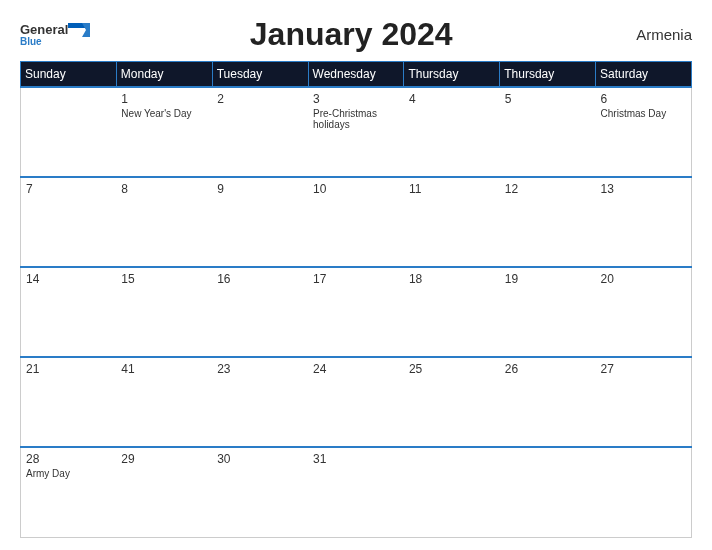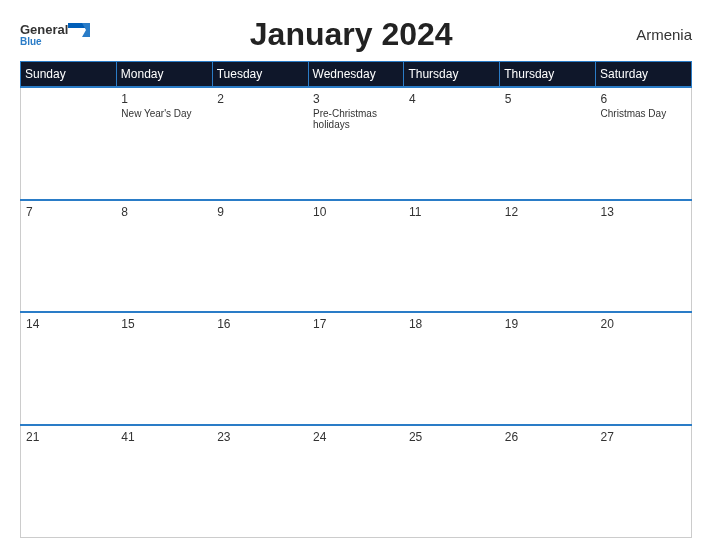--- a/index.html
+++ b/index.html
@@ -230,15 +230,33 @@
           <td>
             <span class="day-num">25</span>
           </td>
           <td>
             <span class="day-num">26</span>
           </td>
           <td>
             <span class="day-num">27</span>
           </td>
         </tr>
+        <tr class="row-dark">
+          <td>
+            <span class="day-num">28</span>
+            <span class="holiday">Army Day</span>
+          </td>
+          <td>
+            <span class="day-num">29</span>
+          </td>
+          <td>
+            <span class="day-num">30</span>
+          </td>
+          <td>
+            <span class="day-num">31</span>
+          </td>
+          <td></td>
+          <td></td>
+          <td></td>
+        </tr>
       </tbody>
   </table>
 </div>
 
 </body></html>

